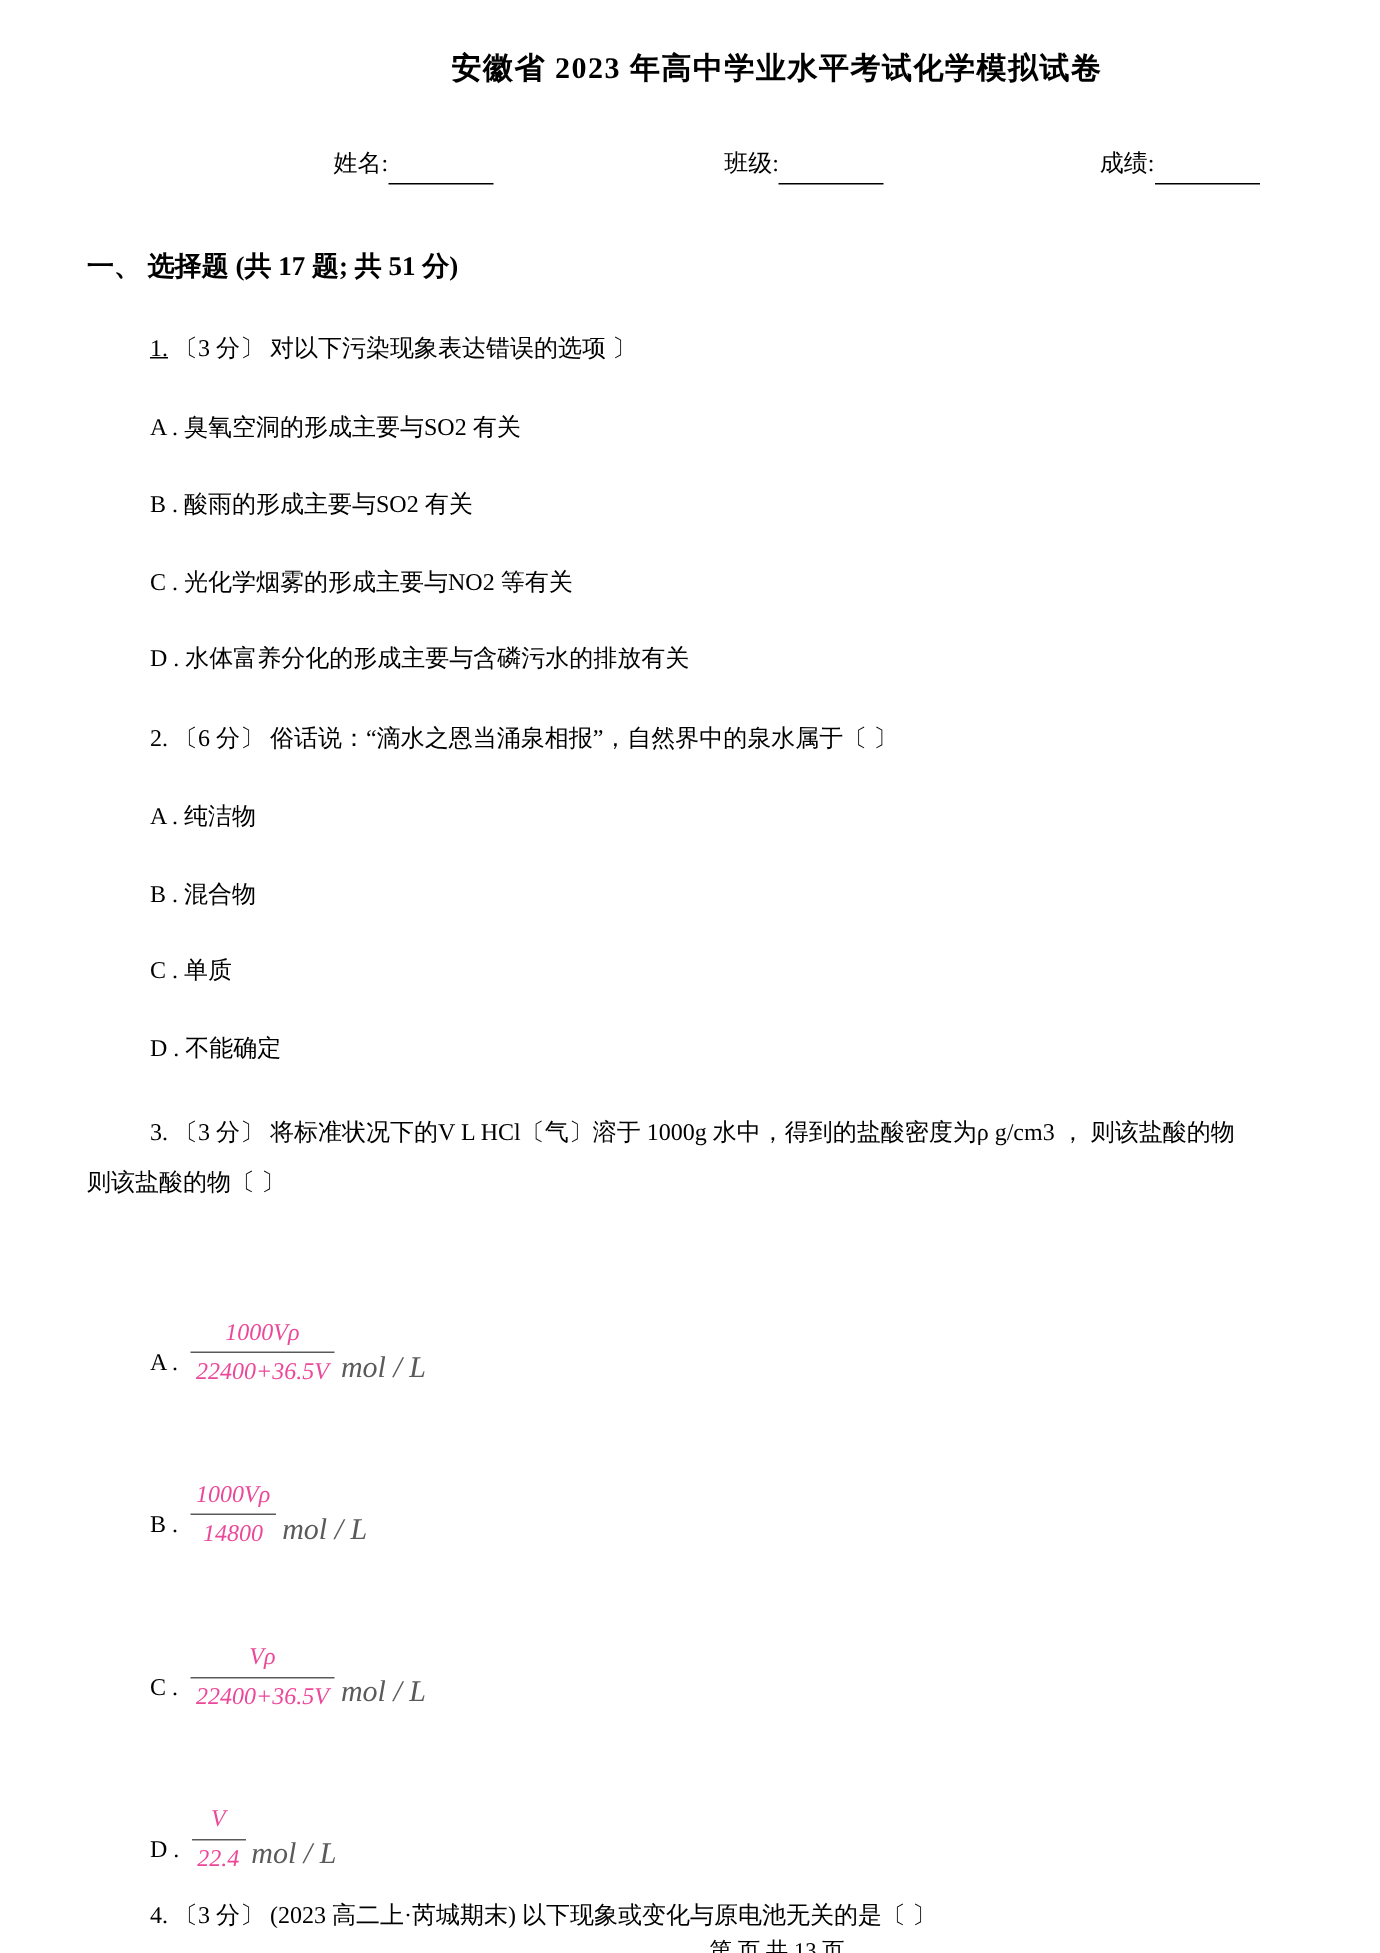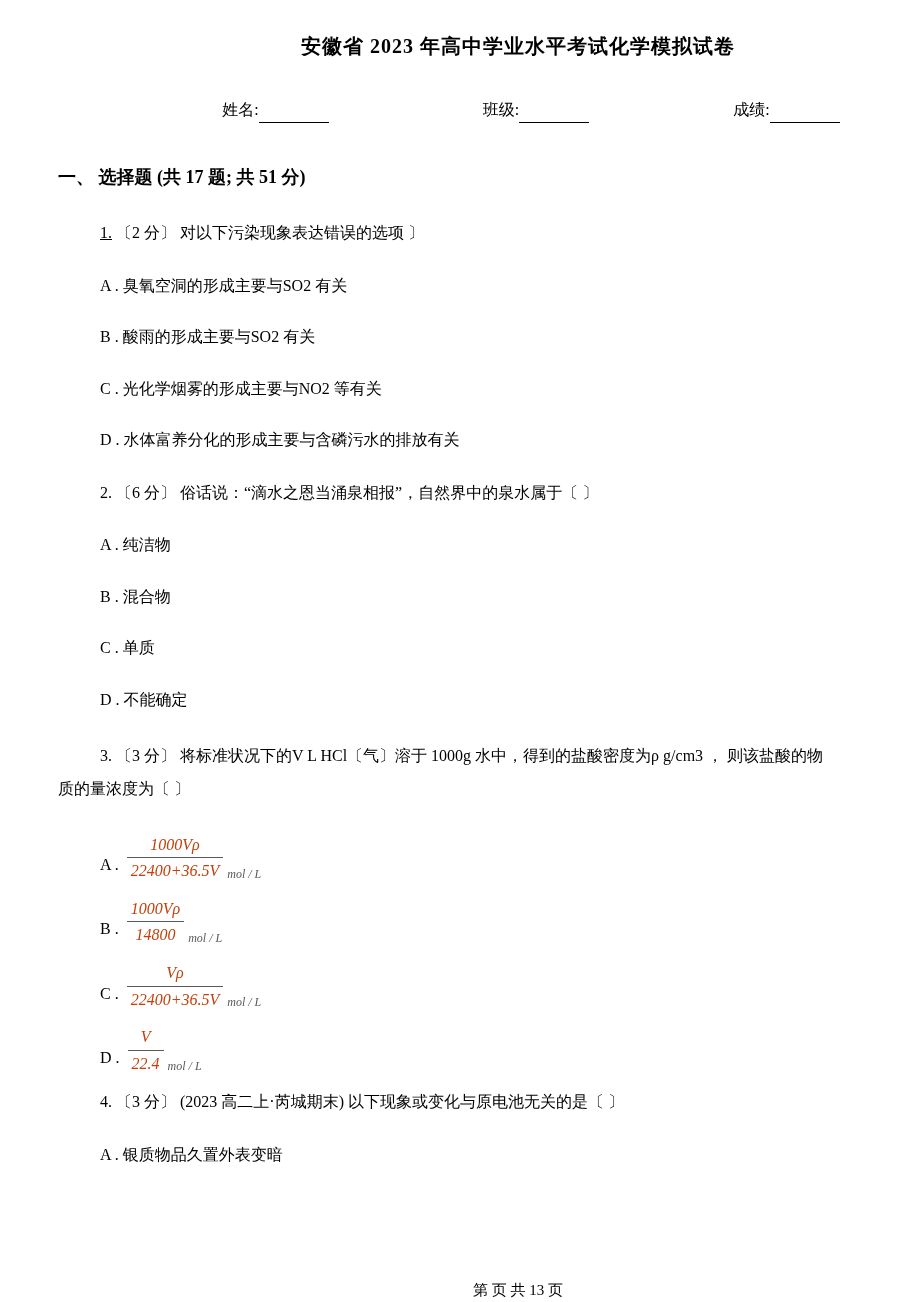--- a/index.html
+++ b/index.html
@@ -63,30 +63,31 @@
       align-items: flex-end;
     }
     .opt-letter-formula { display: inline-block; margin-right: 8px; padding-bottom: 6px; }
     .frac {
       display: inline-block;
       text-align: center;
       vertical-align: middle;
       font-family: "Times New Roman", serif;
       font-style: italic;
       font-size: 16px;
-      color: #c2410c;
+      color: #ec4899;
+      margin-top: 44px;
     }
     .frac .num { display: block; border-bottom: 1px solid #5a5a5a; padding: 0 4px; }
     .frac .den { display: block; padding: 0 4px; }
     .unit { 
       display: inline-block; 
       vertical-align: middle; 
       font-family: "Times New Roman", serif; 
       font-style: italic; 
-      font-size: 12px;
+      font-size: 20px;
       color: #5a5a5a; 
       margin-left: 4px;
     }
     .footer {
       position: absolute;
       bottom: 30px;
       left: 0;
       width: 920px;
       text-align: center;
       font-size: 15px;
@@ -103,38 +104,38 @@
   <span class="info-item">姓名:</span><span class="blank"></span>
   <span class="info-gap-1"></span>
   <span class="info-item">班级:</span><span class="blank"></span>
   <span class="info-gap-2"></span>
   <span class="info-item">成绩:</span><span class="blank"></span>
 </div>
 
 <div class="section-header">一、 选择题 (共 17 题; 共 51 分)</div>
 
 <div class="question">
-  <span class="q-num">1.</span><span> 〔2 分〕 对以下污染现象表达错误的选项    〕</span>
+  <span class="q-num">1.</span><span> 〔3 分〕 对以下污染现象表达错误的选项    〕</span>
 </div>
 <div class="option">A . 臭氧空洞的形成主要与SO2 有关</div>
 <div class="option">B . 酸雨的形成主要与SO2 有关</div>
 <div class="option">C . 光化学烟雾的形成主要与NO2 等有关</div>
 <div class="option">D . 水体富养分化的形成主要与含磷污水的排放有关</div>
 
 <div class="question">
   <span>2.</span><span> 〔6 分〕 俗话说：“滴水之恩当涌泉相报”，自然界中的泉水属于〔    〕</span>
 </div>
 <div class="option">A . 纯洁物</div>
 <div class="option">B . 混合物</div>
 <div class="option">C . 单质</div>
 <div class="option">D . 不能确定</div>
 
 <div class="question-wrapped">
   <span class="q-first"><span>3.</span><span> 〔3 分〕 将标准状况下的V L HCl〔气〕溶于 1000g 水中，得到的盐酸密度为ρ g/cm3 ， 则该盐酸的物</span></span><br>
-  <span>质的量浓度为〔    〕</span>
+  <span>则该盐酸的物〔    〕</span>
 </div>
 
 <div class="option-formula">
   <span class="opt-letter-formula">A .</span>
   <span class="frac">
     <span class="num">1000Vρ</span>
     <span class="den">22400+36.5V</span>
   </span>
   <span class="unit">mol / L</span>
 </div>

